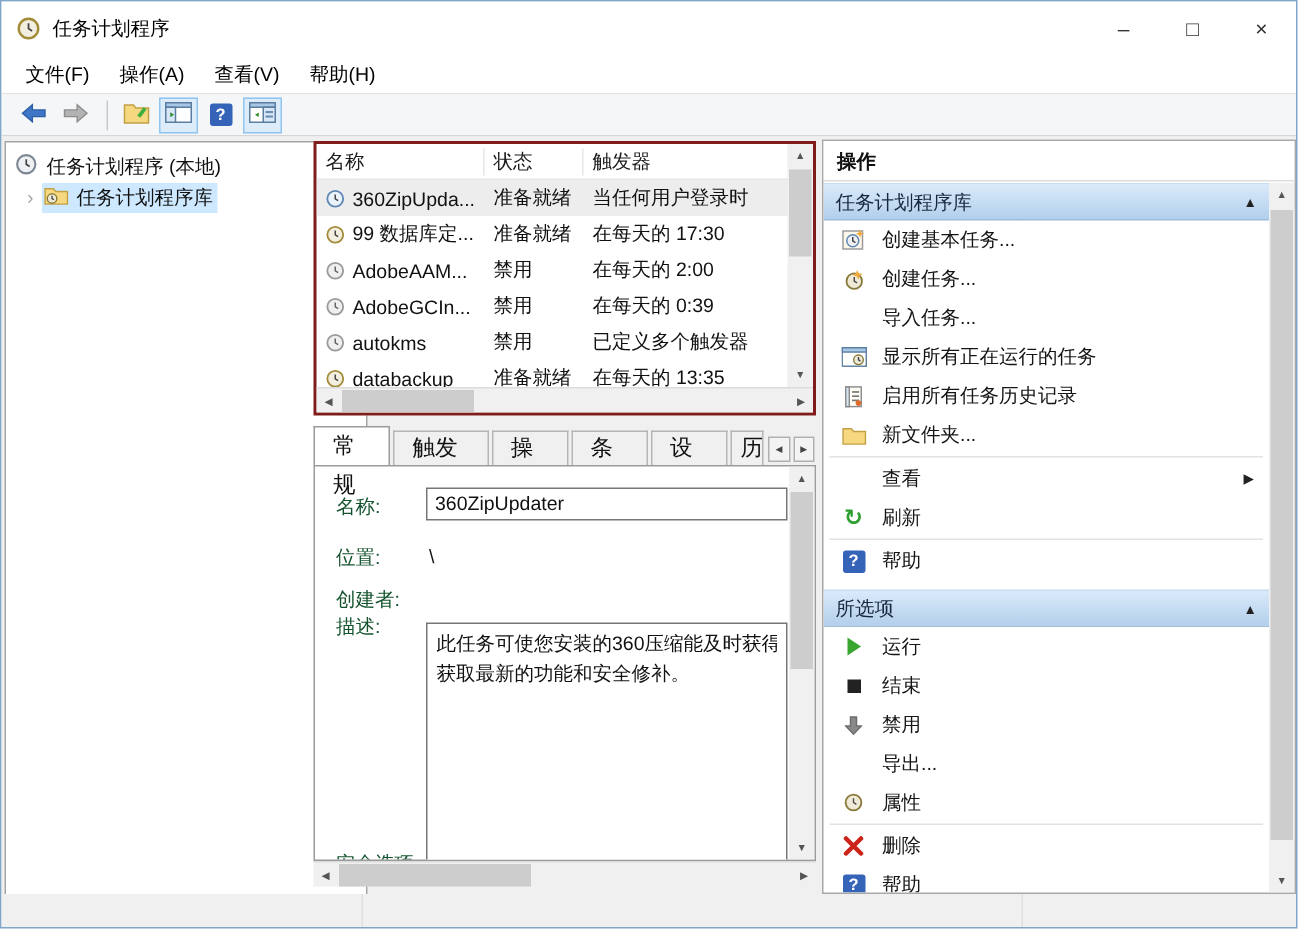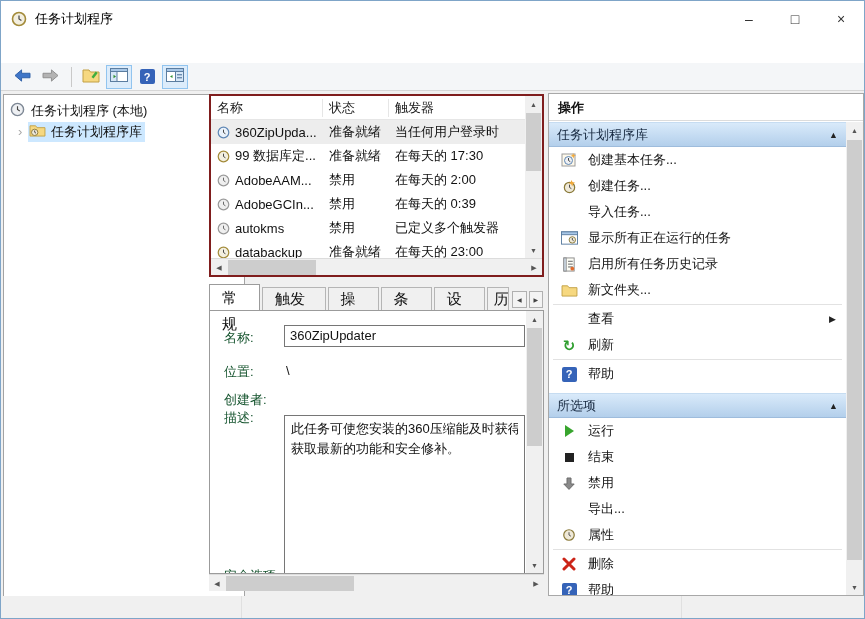--- a/index.html
+++ b/index.html
@@ -114,20 +114,26 @@
         </svg>
     </span>
     <span class="title">任务计划程序</span>
     <div class="win-controls">
       <span class="win-btn">–</span>
       <span class="win-btn">□</span>
       <span class="win-btn">×</span>
     </div>
   </div>
 
+  <div class="menubar">
+    <span class="menu-item">文件(F)</span>
+    <span class="menu-item">操作(A)</span>
+    <span class="menu-item">查看(V)</span>
+    <span class="menu-item">帮助(H)</span>
+  </div>
 
   <div class="toolbar">
     <span class="tb-btn">
       <span><svg width="19" height="15" viewBox="0 0 20 16">
             <path d="M9 2 2 8l7 6v-3.6h9V5.6H9z" fill="#3f76c8" stroke="#2c5ea6"></path>
           </svg></span>
     </span>
     <span class="tb-btn">
       <span><svg width="19" height="15" viewBox="0 0 20 16">
             <path d="M11 2l7 6-7 6v-3.6H2V5.6h9z" fill="#b3b3b3" stroke="#8d8d8d"></path>
@@ -262,21 +268,21 @@
           <span class="cell c1">
               <span class="ic">
                 <svg width="13" height="13" viewBox="0 0 16 16">
                   <circle cx="8" cy="8" r="6.5" fill="#f3efe0" stroke="#a38b3a" stroke-width="1.5"></circle>
                   <path d="M8 4.5V8l2.4 1.6" stroke="#444" stroke-width="1.2" fill="none"></path>
                 </svg>
               </span>
               <span>databackup</span>
             </span>
           <span class="cell c2">准备就绪</span>
-          <span class="cell c3">在每天的 23:00</span>
+          <span class="cell c3">在每天的 13:35</span>
         </div>
       </div>
       <div class="vscroll">
         <span class="arr up">▲</span>
         <div class="vthumb" style="top:17px; height:58px;"></div>
         <span class="arr dn">▼</span>
       </div>
       <div class="hscroll">
         <span class="arr lf">◀</span>
         <div class="hthumb" style="left:17px; width:88px;"></div>

